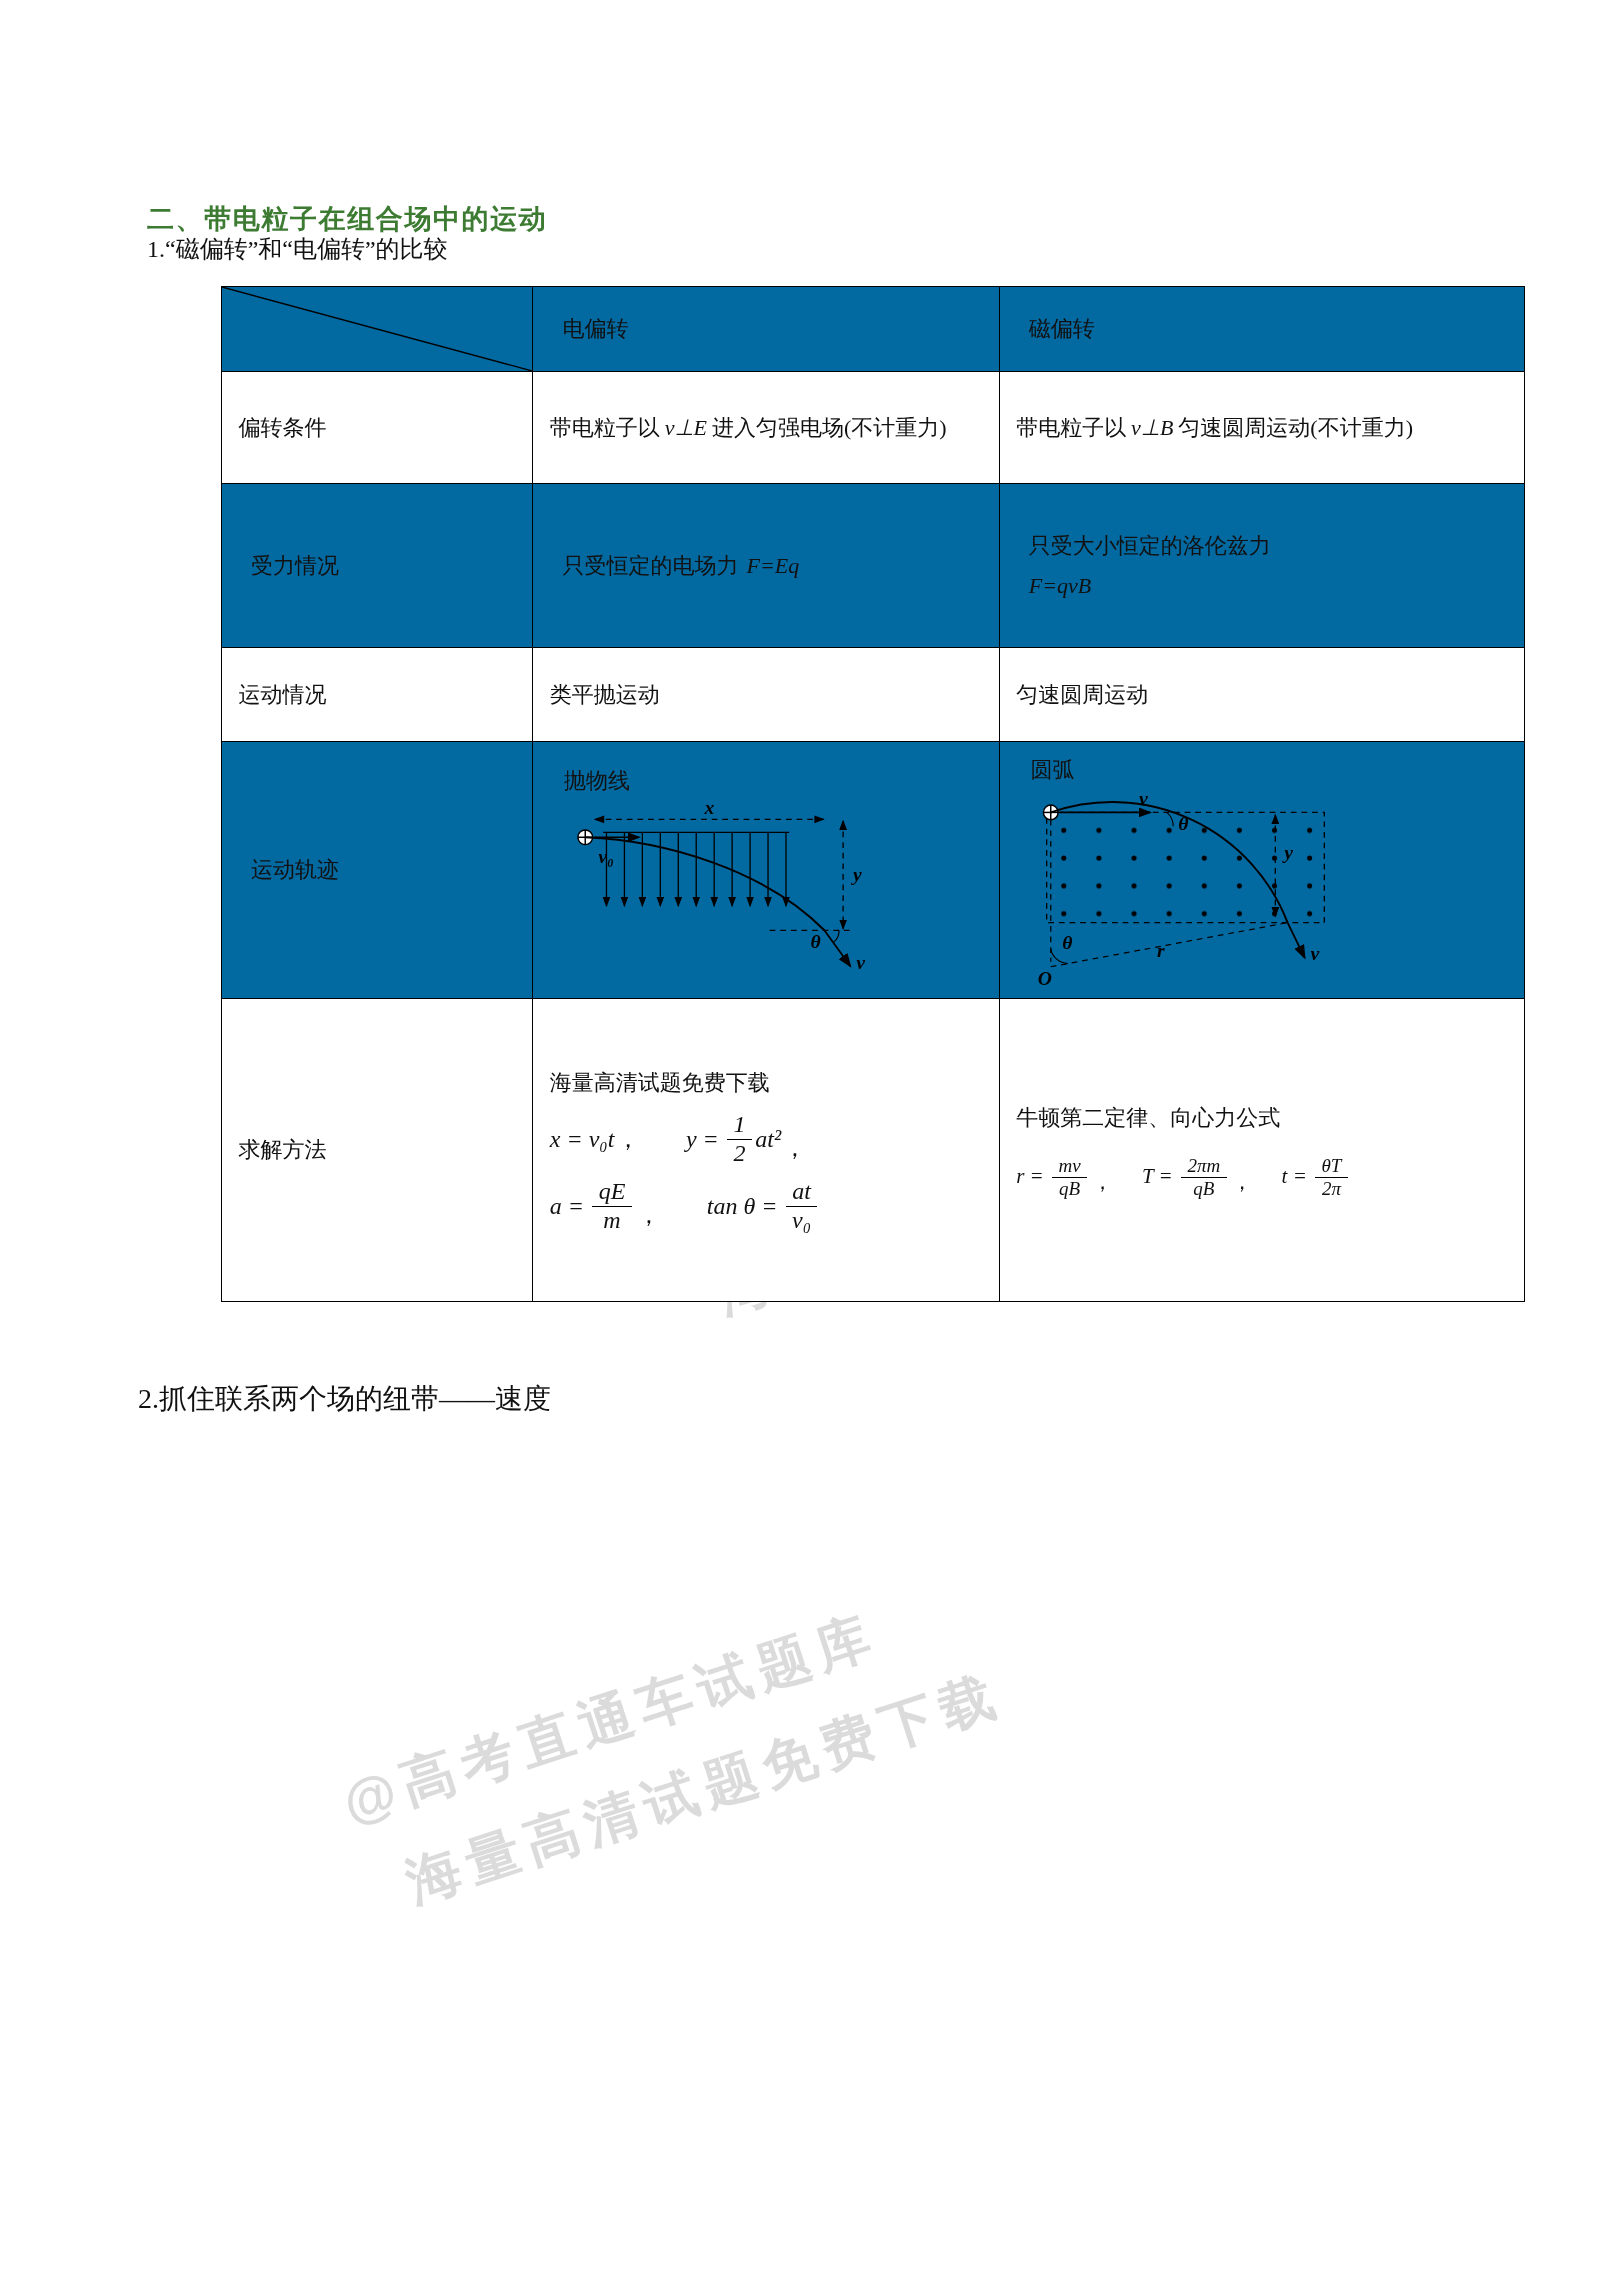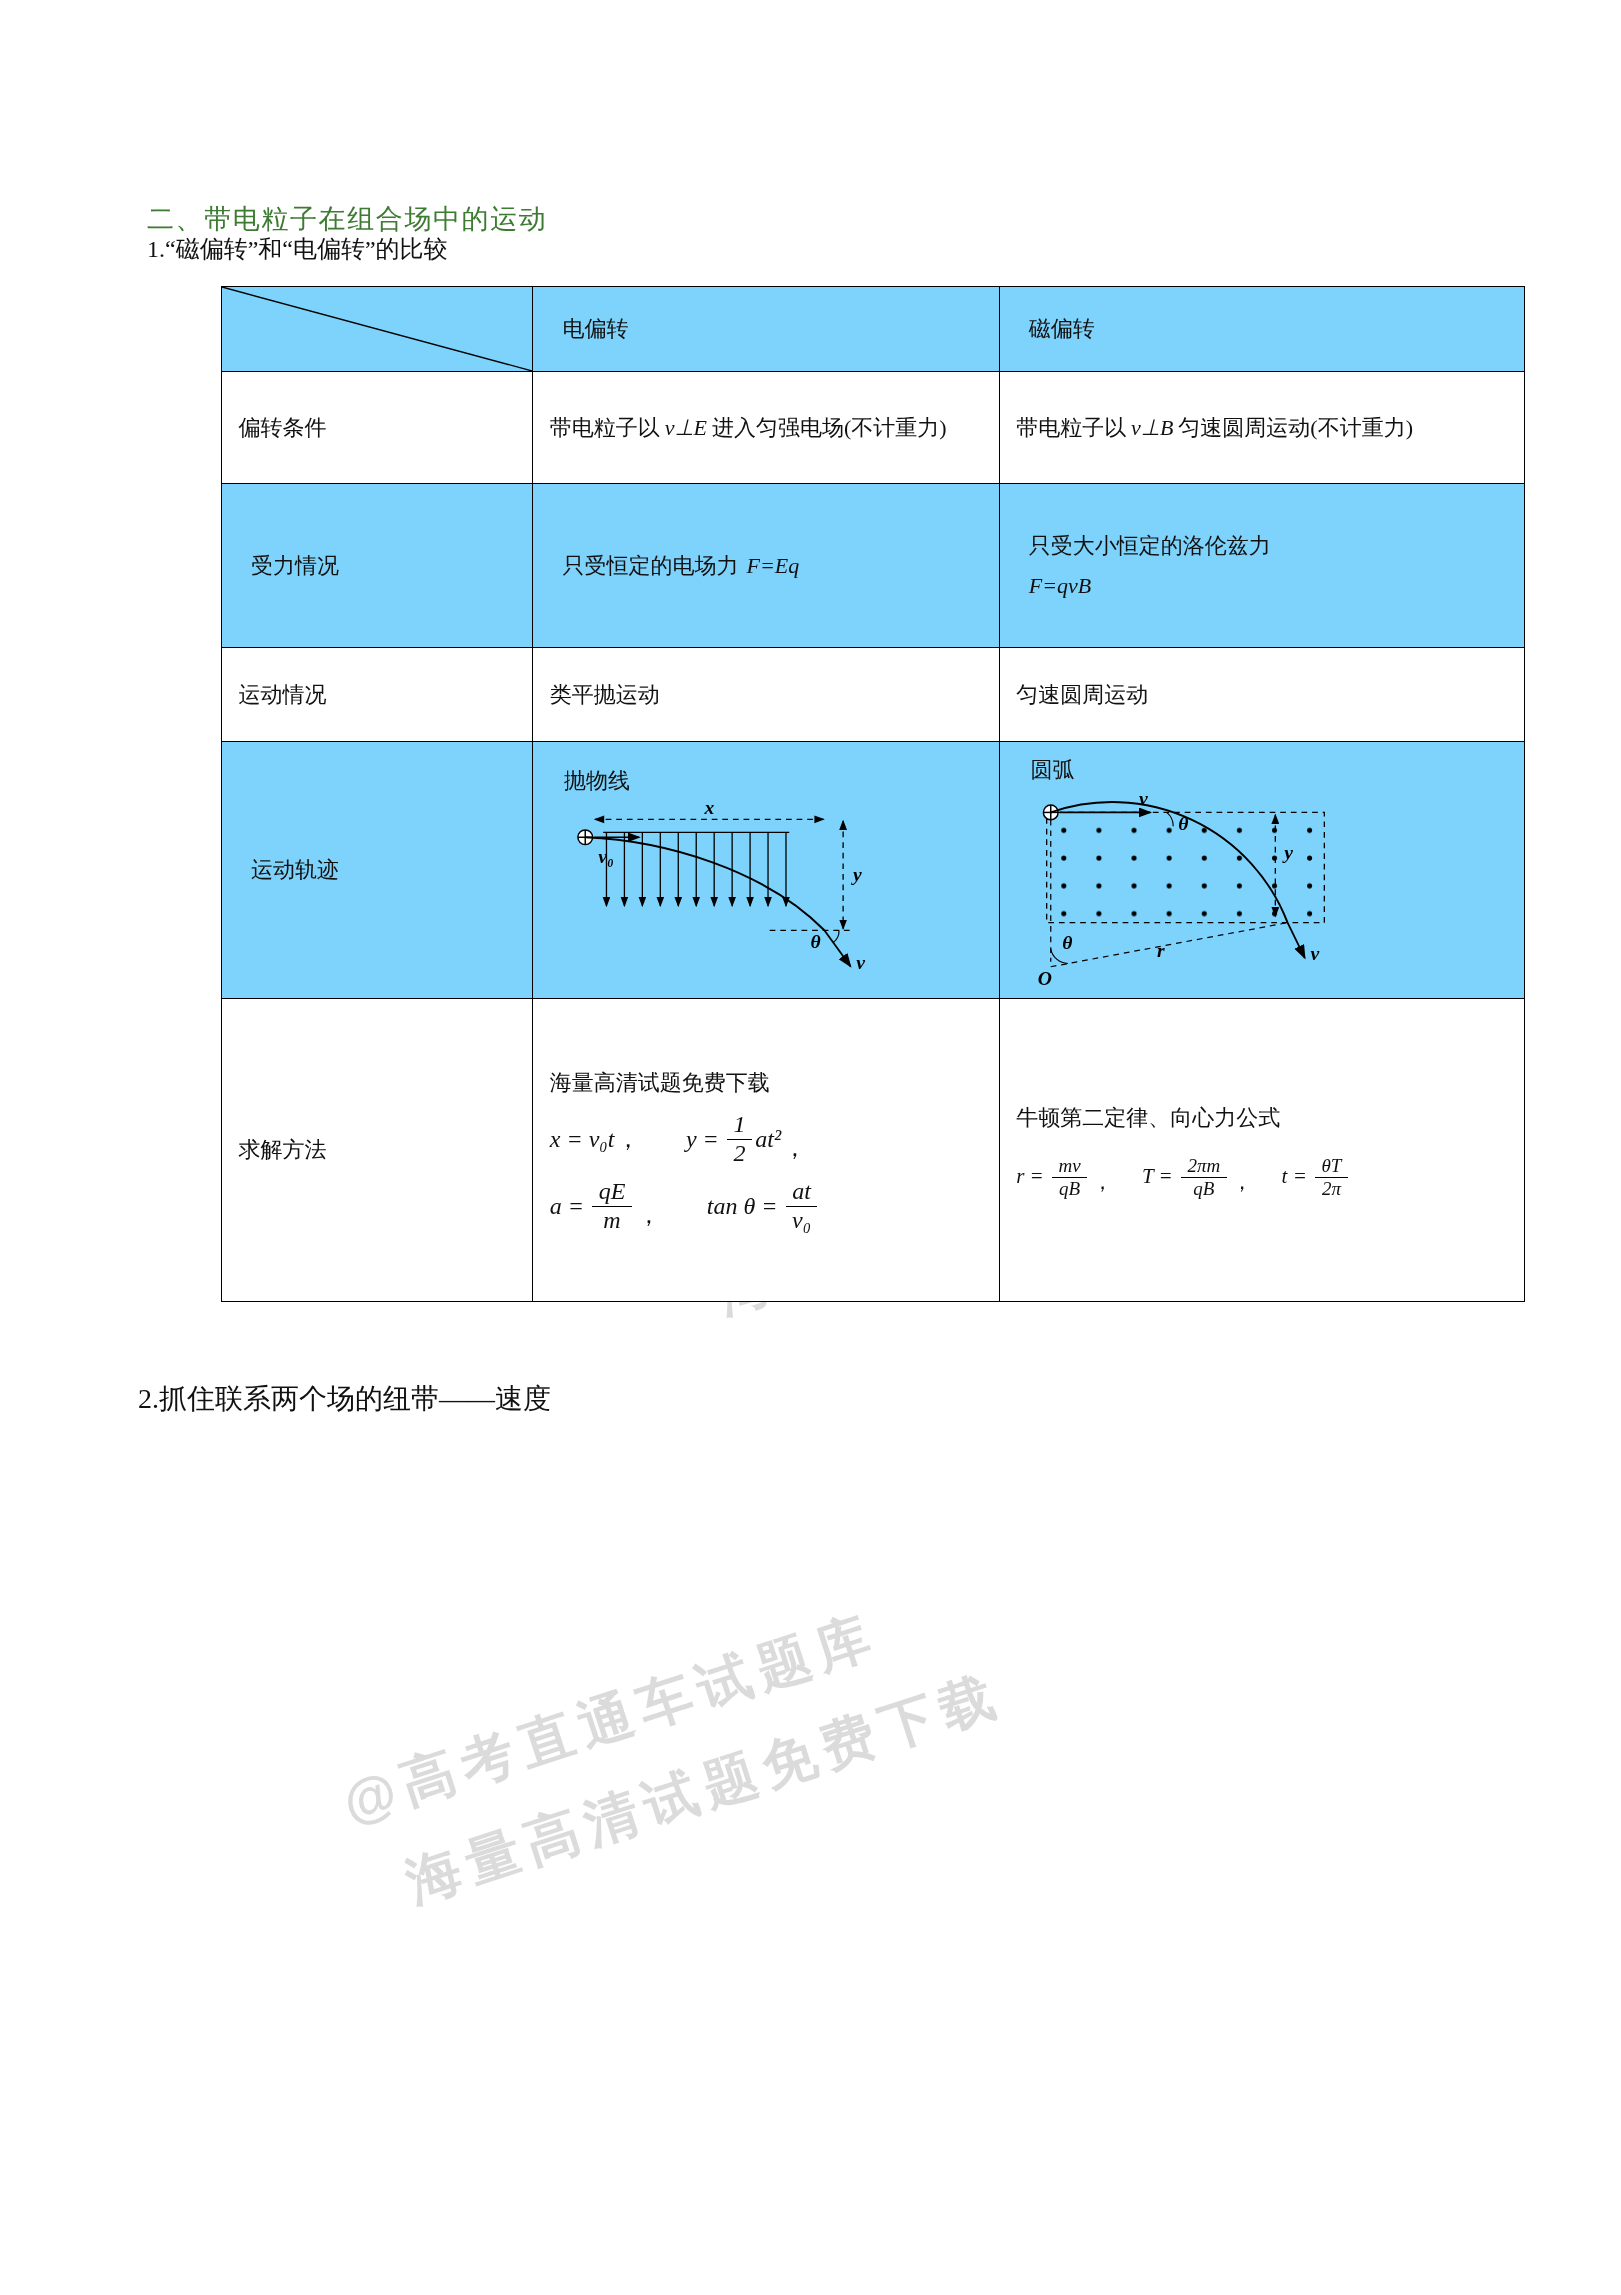--- a/index.html
+++ b/index.html
@@ -4,35 +4,35 @@
 <style>
   html,body{margin:0;padding:0;}
   body{
     width:1622px;height:2295px;background:#ffffff;color:#111;
     font-family:"Liberation Serif","DejaVu Serif",serif;
   }
   .page{position:relative;width:1622px;height:2295px;overflow:hidden;background:#fff;}
 
   .heading{
     position:absolute;left:147px;top:201px;
-    font-size:27px;font-weight:400;color:#3d7b33;letter-spacing:1.6px;
+    font-size:27px;font-weight:700;color:#3d7b33;letter-spacing:1.6px;
     font-family:"Liberation Sans","DejaVu Sans",sans-serif;
   }
   .sub1{position:absolute;left:147px;top:233px;font-size:24px;}
   .sub2{position:absolute;left:138px;top:1380px;font-size:28px;}
 
   table.cmp{
     position:absolute;left:221px;top:286px;width:1165px;
     border-collapse:collapse;table-layout:fixed;
   }
   table.cmp td{
     border:1.6px solid #000;font-size:22px;line-height:1.6;
     vertical-align:middle;padding:9.8px 16.4px;background:#ffffff;
   }
-  tr.gray td{background:#7dd3fc;padding-left:29px;}
+  tr.gray td{background:#0369a1;padding-left:29px;}
   tr.r-header{height:85px;}
   tr.r-condition{height:112px;}
   tr.r-force{height:164px;}
   tr.r-motion{height:94px;}
   tr.r-track{height:254px;}
   tr.r-solve{height:303px;}
   td.col-label{width:265px;padding-left:21px;}
   td.col-e{width:420px;}
   td.col-m{width:479px;}
   td.corner{position:relative;padding:0;}

